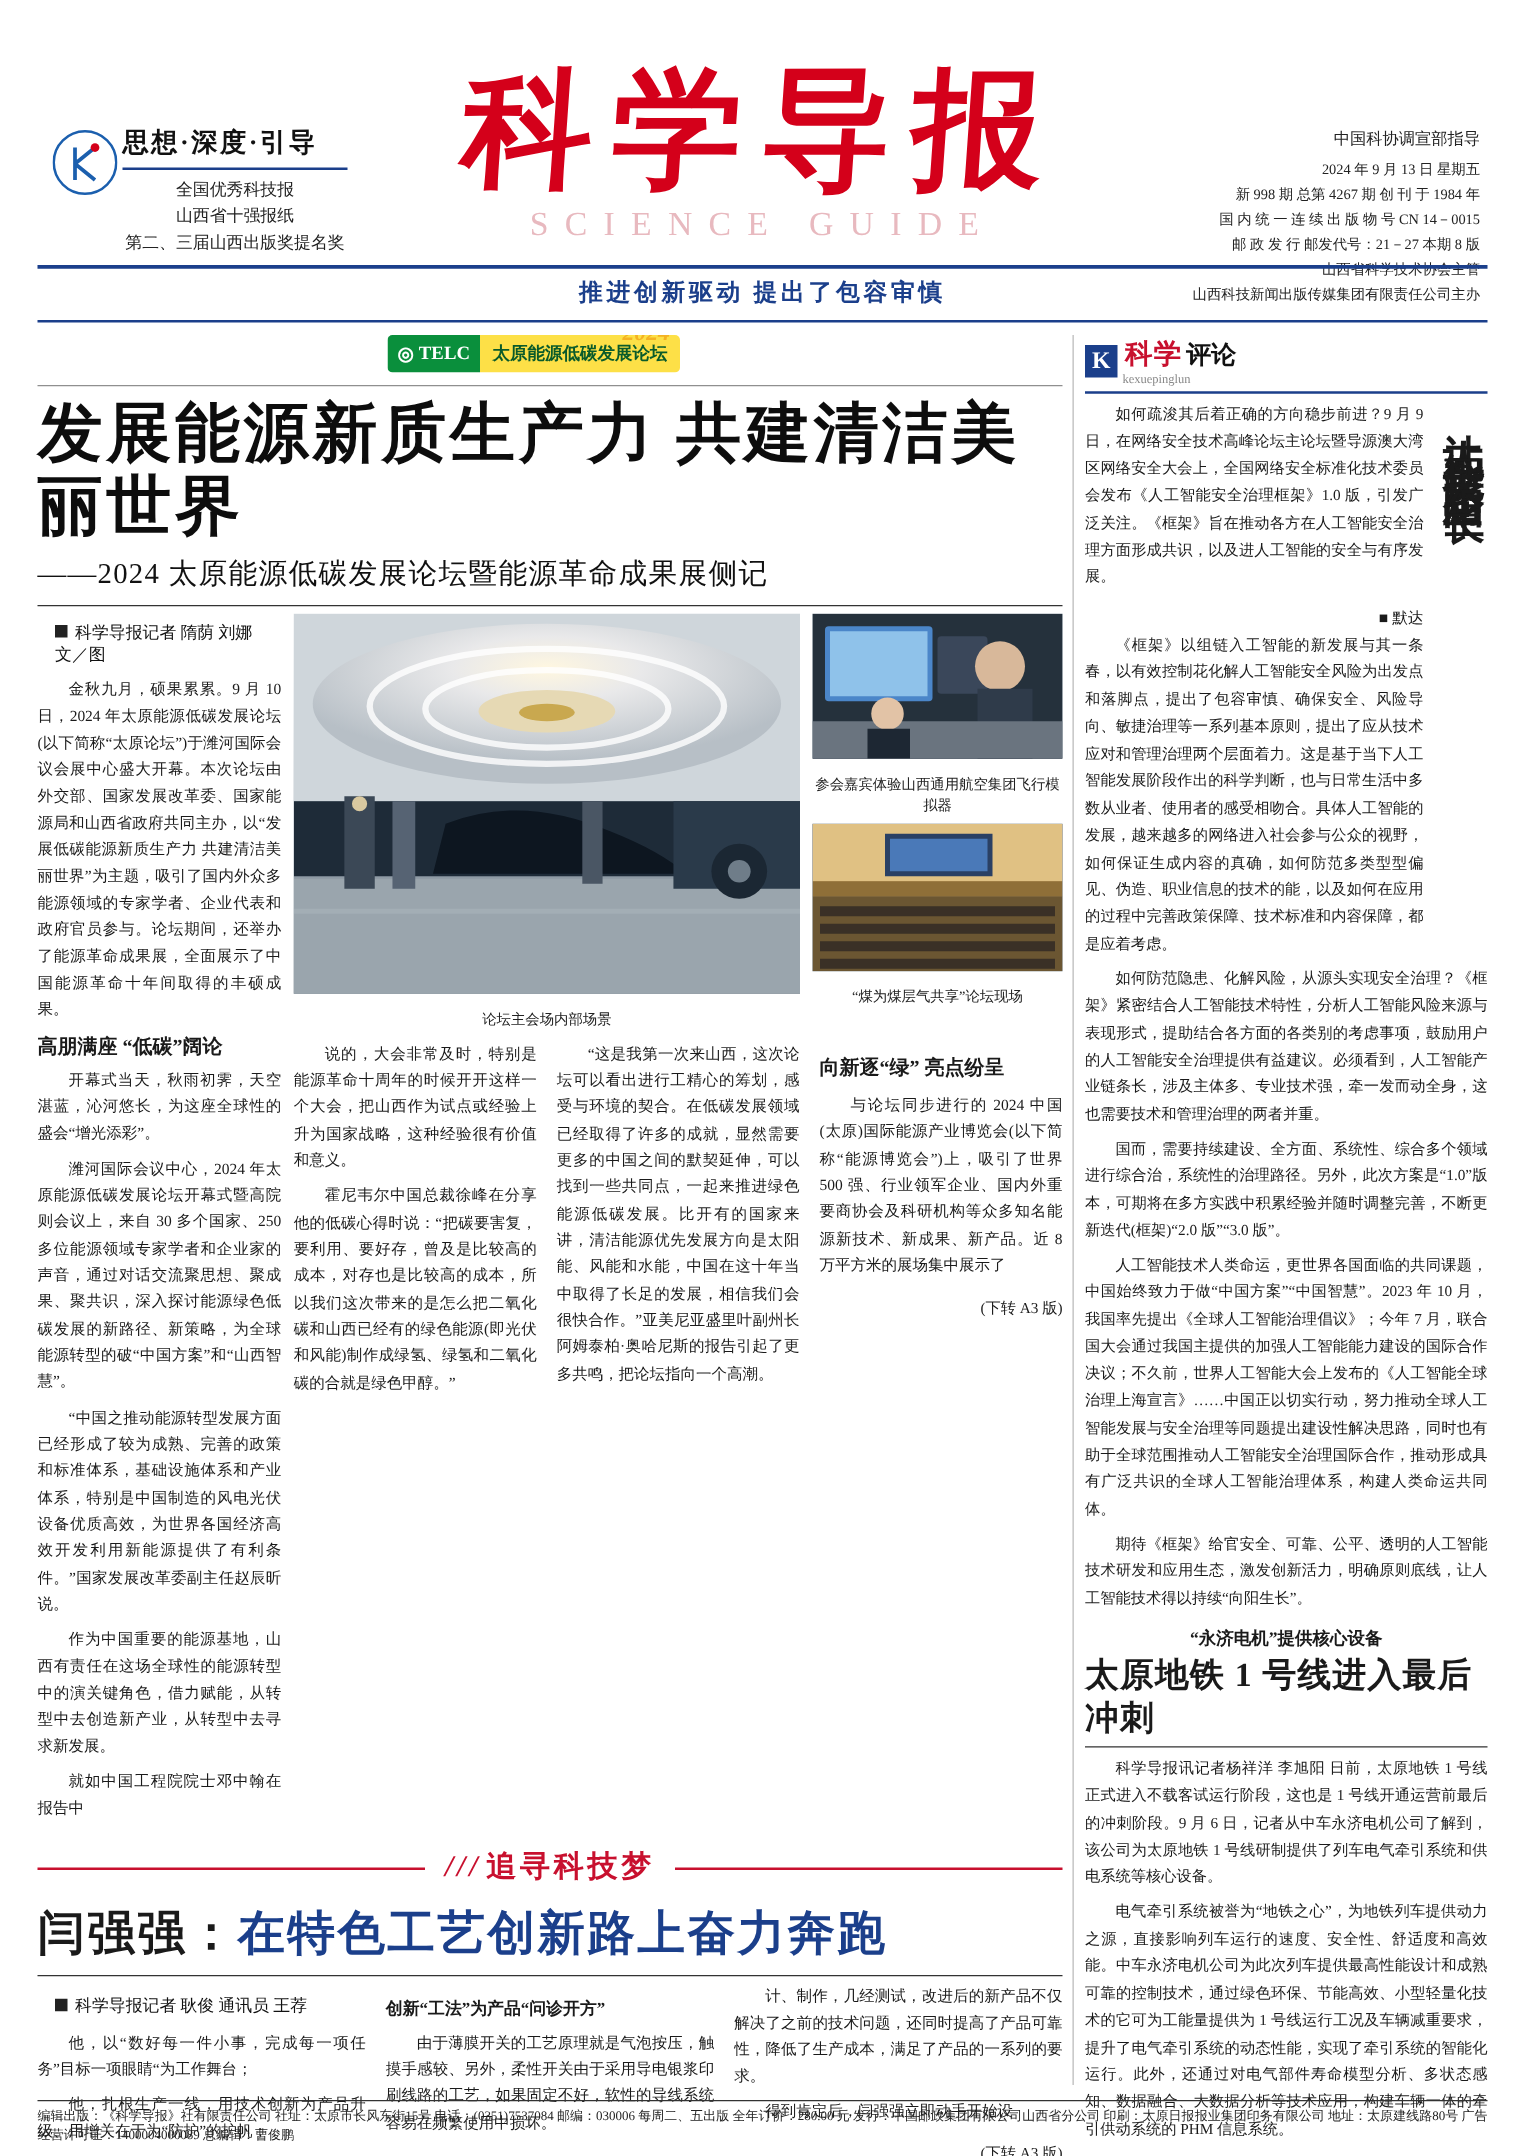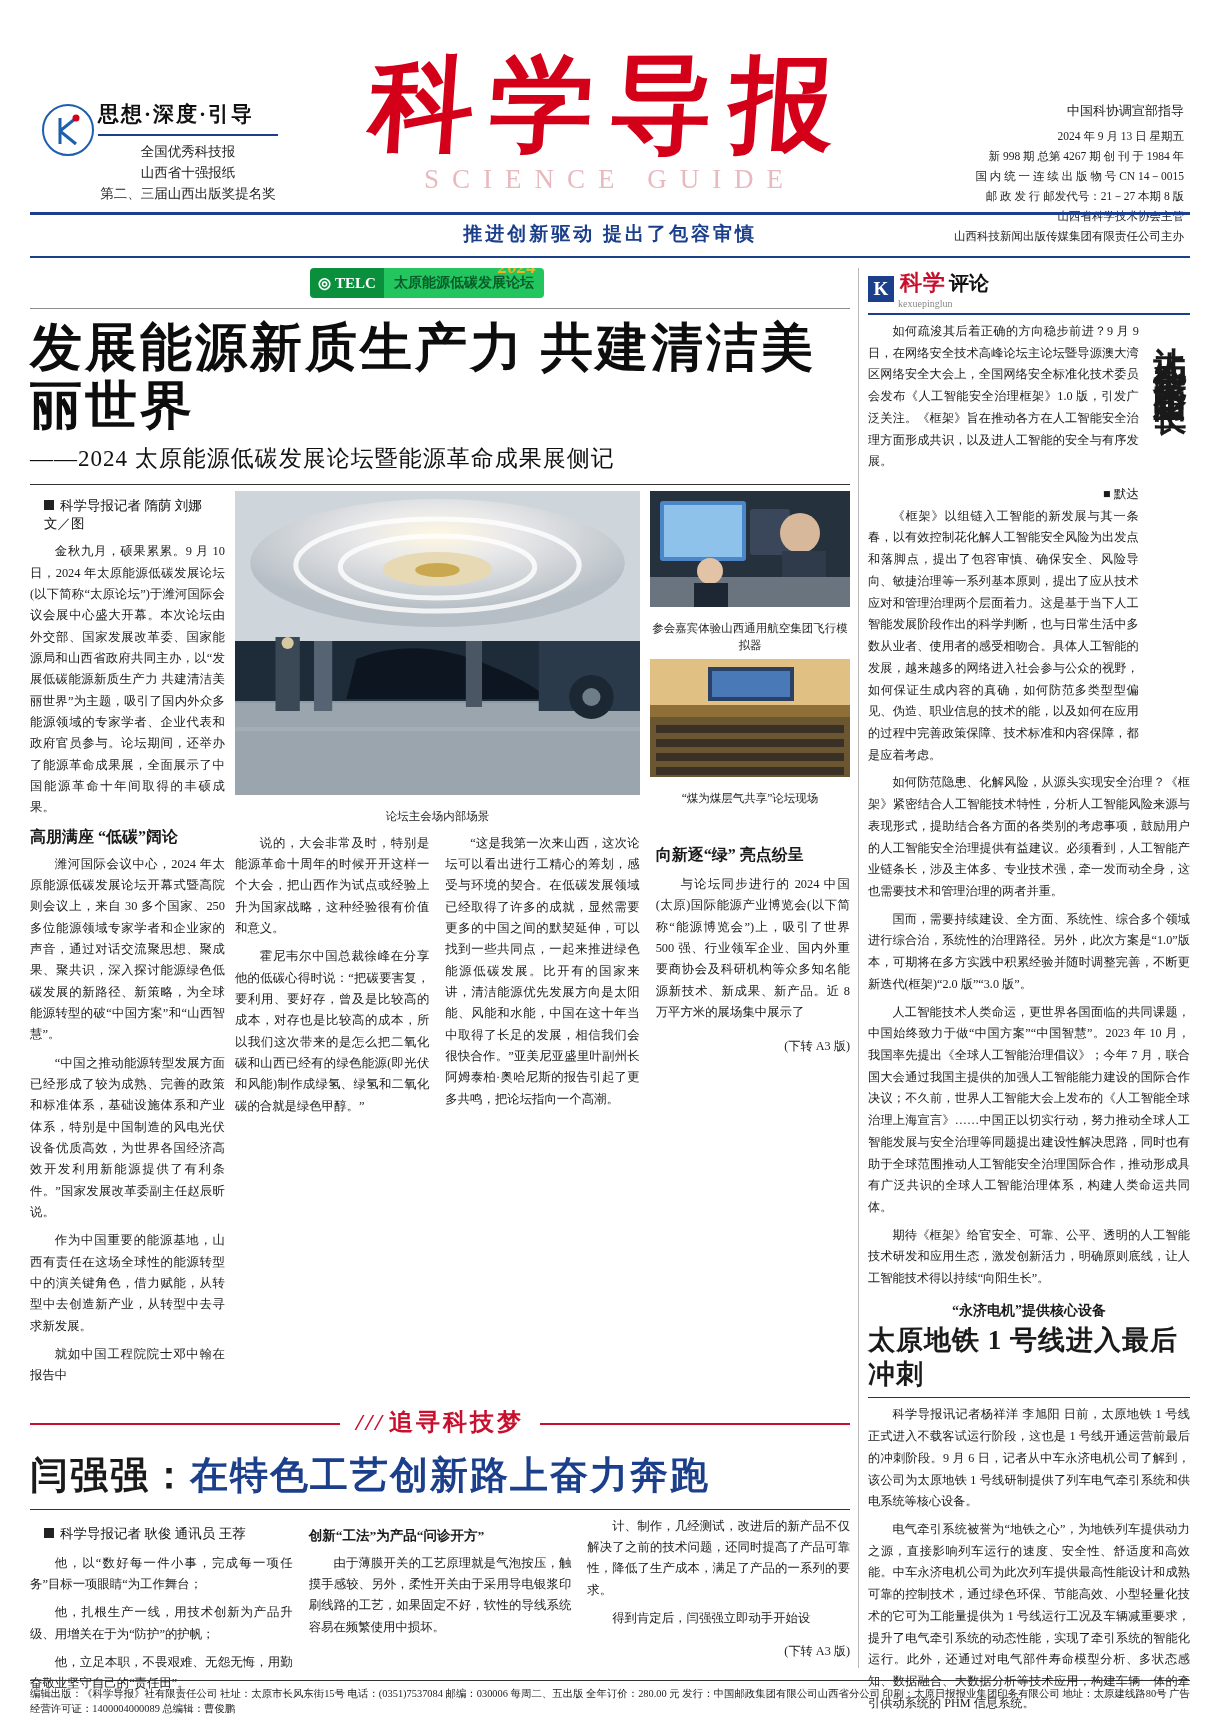--- a/index.html
+++ b/index.html
@@ -26,21 +26,21 @@
   .body-wrap{position:absolute;top:268px;left:30px;right:30px;bottom:40px;}
   .col-main{position:absolute;left:0;top:0;width:820px;}
   .col-side{position:absolute;left:838px;top:0;width:322px;}
 
   .vline{position:absolute;left:828px;top:0;width:1px;height:1400px;background:#b9b9b9;}
 
   
   .badge-row{position:relative;height:36px;}
   .badge{position:absolute;left:280px;top:0;display:flex;align-items:center;height:30px;border-radius:4px;overflow:hidden;}
   .badge .b-left{background:#0a8f3c;color:#fff;font-size:15px;font-weight:bold;padding:0 8px;height:30px;display:flex;align-items:center;gap:4px;}
-  .badge .b-right{background:#22c55e;color:#0a5b2a;font-size:14px;font-weight:bold;padding:0 10px;height:30px;display:flex;align-items:center;}
+  .badge .b-right{background:#fde047;color:#0a5b2a;font-size:14px;font-weight:bold;padding:0 10px;height:30px;display:flex;align-items:center;}
   .badge .b-year{position:absolute;right:8px;top:-12px;color:#f4b223;font-size:19px;font-weight:bold;font-style:italic;}
   .hr-thin{height:1px;background:#8f8f8f;margin:4px 0 10px;}
 
   
   h1.headline{font-size:52px;font-weight:bold;letter-spacing:3px;margin:2px 0 8px;line-height:1.12;color:#0d0d0d;}
   .subhead{font-size:23px;letter-spacing:1px;margin:0 0 10px;color:#111;}
   .byline{font-size:13.5px;color:#111;margin:6px 14px 8px;}
   .byline .sq{display:inline-block;width:10px;height:10px;background:#222;margin-right:6px;}
   p.t{margin:0 0 7px;text-indent:2em;}
   h3.sec{font-size:16px;font-weight:bold;margin:8px 0 6px;text-indent:0;}
@@ -141,20 +141,21 @@
 
       <h1 class="headline">发展能源新质生产力  共建清洁美丽世界</h1>
       <div class="subhead">——2024 太原能源低碳发展论坛暨能源革命成果展侧记</div>
       <div class="blackline"></div>
 
       <div style="position:relative;">
         <div style="width:195px;float:left;">
           <div class="byline"><span class="sq"></span><span>科学导报记者  隋荫  刘娜  文／图</span></div>
           <p class="t" style="font-size:12.4px;line-height:1.72;text-align:justify;">金秋九月，硕果累累。9 月 10 日，2024 年太原能源低碳发展论坛(以下简称“太原论坛”)于潍河国际会议会展中心盛大开幕。本次论坛由外交部、国家发展改革委、国家能源局和山西省政府共同主办，以“发展低碳能源新质生产力  共建清洁美丽世界”为主题，吸引了国内外众多能源领域的专家学者、企业代表和政府官员参与。论坛期间，还举办了能源革命成果展，全面展示了中国能源革命十年间取得的丰硕成果。</p>
           <h3 class="sec">高朋满座 “低碳”阔论</h3>
+          <p class="t" style="font-size:12.4px;line-height:1.72;text-align:justify;">开幕式当天，秋雨初霁，天空湛蓝，沁河悠长，为这座全球性的盛会“增光添彩”。</p>
           <p class="t" style="font-size:12.4px;line-height:1.72;text-align:justify;">潍河国际会议中心，2024 年太原能源低碳发展论坛开幕式暨高院则会议上，来自 30 多个国家、250 多位能源领域专家学者和企业家的声音，通过对话交流聚思想、聚成果、聚共识，深入探讨能源绿色低碳发展的新路径、新策略，为全球能源转型的破“中国方案”和“山西智慧”。</p>
           <p class="t" style="font-size:12.4px;line-height:1.72;text-align:justify;">“中国之推动能源转型发展方面已经形成了较为成熟、完善的政策和标准体系，基础设施体系和产业体系，特别是中国制造的风电光伏设备优质高效，为世界各国经济高效开发利用新能源提供了有利条件。”国家发展改革委副主任赵辰昕说。</p>
           <p class="t" style="font-size:12.4px;line-height:1.72;text-align:justify;">作为中国重要的能源基地，山西有责任在这场全球性的能源转型中的演关键角色，借力赋能，从转型中去创造新产业，从转型中去寻求新发展。</p>
           <p class="t" style="font-size:12.4px;line-height:1.72;text-align:justify;">就如中国工程院院士邓中翰在报告中</p>
         </div>
 
         <div style="margin-left:205px;">
           <div style="display:flex;gap:10px;align-items:flex-start;">
             <div style="flex:1;">
               <div class="ph" style="height:304px;background:linear-gradient(175deg,#d8dee3 0%,#b9c4cc 22%,#8d9aa6 45%,#6c7c8a 70%,#46525e 100%);">

